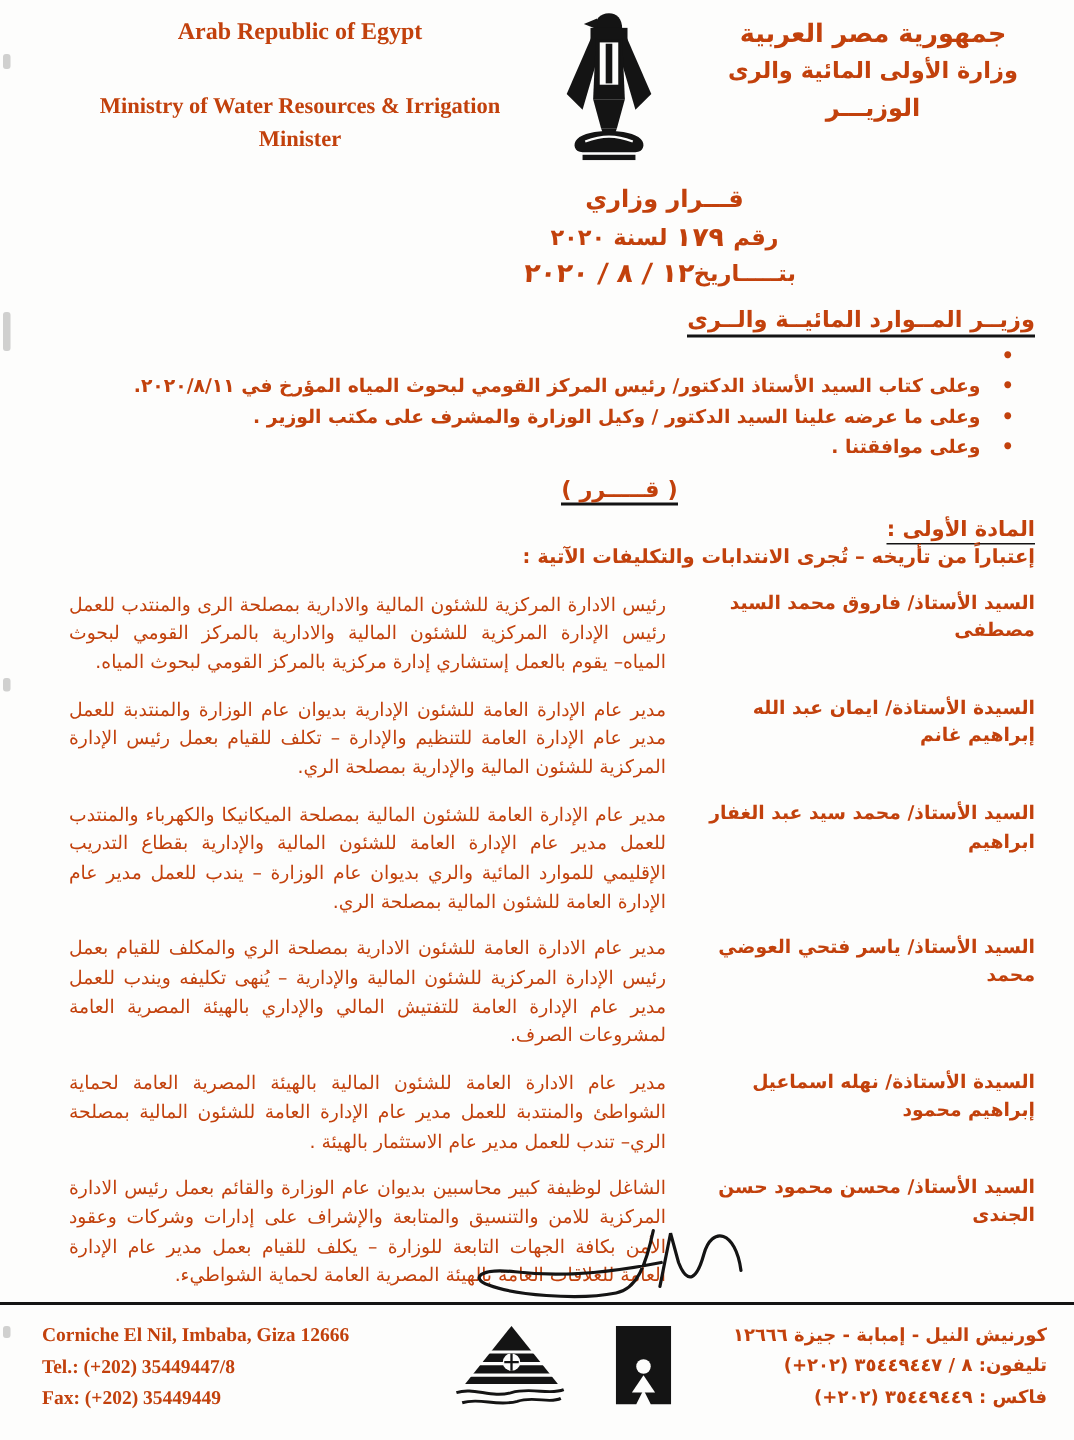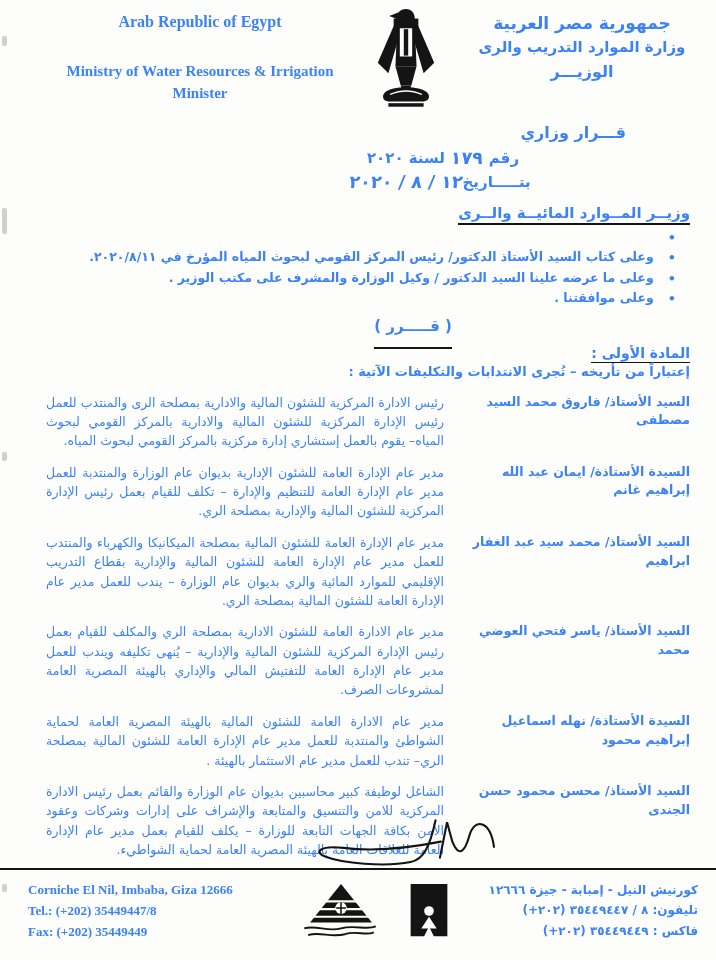--- a/index.html
+++ b/index.html
@@ -3,51 +3,51 @@
 <meta charset="utf-8">
 <style>
   html,body{margin:0;padding:0;}
   body{background:#d8d8d8;}
   .page{
     position:relative;
     width:716px;height:960px;
     margin:0 auto;
     background:#fdfdfc;
     font-family:"DejaVu Sans",sans-serif;
-    color:#3b82f6;
+    color:#c2410c;
     overflow:hidden;
   }
   
   .scan-mark{position:absolute;left:2px;width:5px;background:#9a9a9a;opacity:.45;border-radius:2px;}
 
   
   .header{display:flex;justify-content:space-between;align-items:flex-start;padding:8px 14px 0 50px;}
   .header-en{width:300px;text-align:center;font-family:"Liberation Serif",serif;font-weight:bold;line-height:1.45;padding-top:2px;}
   .header-en .l1{font-size:16px;}
   .header-en .l2{font-size:15px;margin-top:28px;}
   .header-en .l3{font-size:15px;}
   .emblem-wrap{width:110px;display:flex;justify-content:center;}
   .header-ar{width:240px;text-align:center;direction:rtl;font-weight:bold;line-height:1.55;padding-top:2px;}
   .header-ar .l1{font-size:17px;}
   .header-ar .l2{font-size:15px;}
   .header-ar .l3{font-size:16px;}
 
   
   .title-block{direction:rtl;text-align:center;font-weight:bold;margin:8px 90px 0 260px;line-height:1.6;}
-  .title-block .t1{font-size:16px;text-align:right;}
+  .title-block .t1{font-size:16px;}
   .title-block .t2{font-size:15px;}
   .title-block .t3{font-size:15px;}
   .hand{display:inline-block;transform:skewX(-6deg) scale(1.18);padding:0 3px;}
   .minister-heading{direction:rtl;text-align:right;margin:10px 26px 0 0;font-size:15px;font-weight:bold;}
   .minister-heading span{border-bottom:2px solid #141414;padding-bottom:1px;}
   .bullets{direction:rtl;margin:6px 40px 0 60px;}
   .bullet-row{display:flex;gap:14px;font-size:12.5px;font-weight:bold;line-height:1.5;margin-bottom:1px;}
   .bullet-dot{flex:0 0 auto;font-size:13px;line-height:1.5;}
   .decision{direction:rtl;text-align:center;margin:8px 190px 0 300px;font-size:15px;font-weight:bold;}
-  .decision span{border-bottom:2px solid #141414;padding-bottom:12px;letter-spacing:1px;}
+  .decision span{border-bottom:2px solid #141414;padding-bottom:0;letter-spacing:1px;}
 
   
   .article-heading{direction:rtl;text-align:right;margin:10px 26px 0 0;font-size:14px;font-weight:bold;}
   .article-heading span{border-bottom:1.8px solid #141414;padding-bottom:1px;margin-top:44px;}
   .article-intro{direction:rtl;text-align:right;margin:3px 26px 12px 0;font-size:13px;font-weight:bold;}
 
   
   .entries{direction:rtl;margin:14px 26px 0 46px;}
   .entry{display:flex;gap:14px;margin-bottom:12px;}
   .entry-name{flex:0 0 232px;font-size:12.5px;font-weight:bold;line-height:1.5;text-align:right;}
@@ -102,21 +102,21 @@
 
           <path d="M26 96 C34 88 66 88 74 96 C78 100 76 106 70 106 L30 106 C24 106 22 100 26 96 Z"></path>
           <rect x="30" y="108" width="40" height="4"></rect>
         </g>
         <path d="M32 98 C45 93 55 93 68 98" stroke="#fdfdfc" stroke-width="1.6" fill="none"></path>
       </svg>
     </div>
 
     <div class="header-ar">
       <div class="l1">جمهورية مصر العربية</div>
-      <div class="l2">وزارة الموارد التدريب والرى</div>
+      <div class="l2">وزارة الأولى المائية والرى</div>
       <div class="l3">الوزيـــر</div>
     </div>
   </div>
 
   <div class="title-block">
     <div class="t1">قـــرار وزاري</div>
     <div class="t2">
       <span>رقم</span>
       <span class="hand">١٧٩</span>
       <span>لسنة ٢٠٢٠</span>

